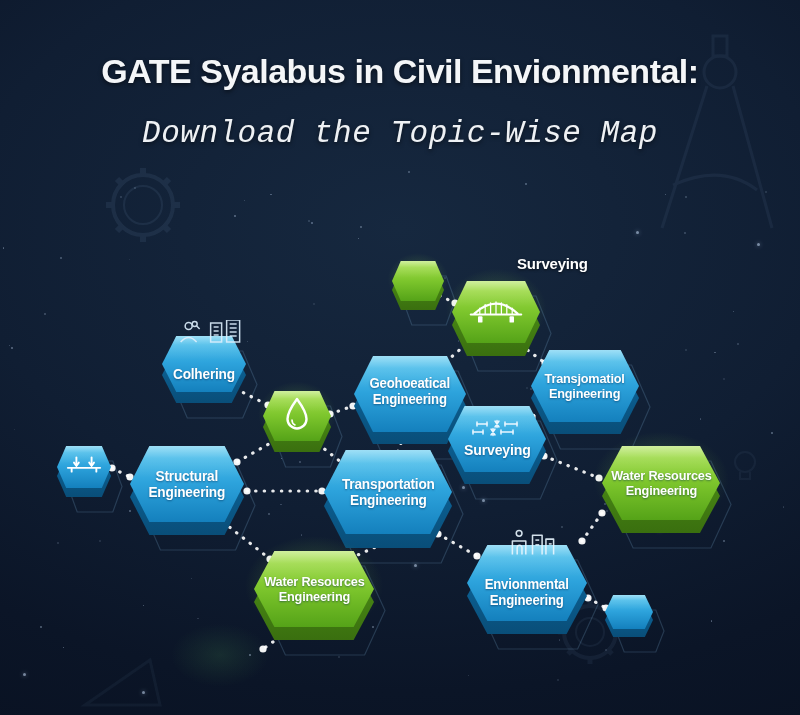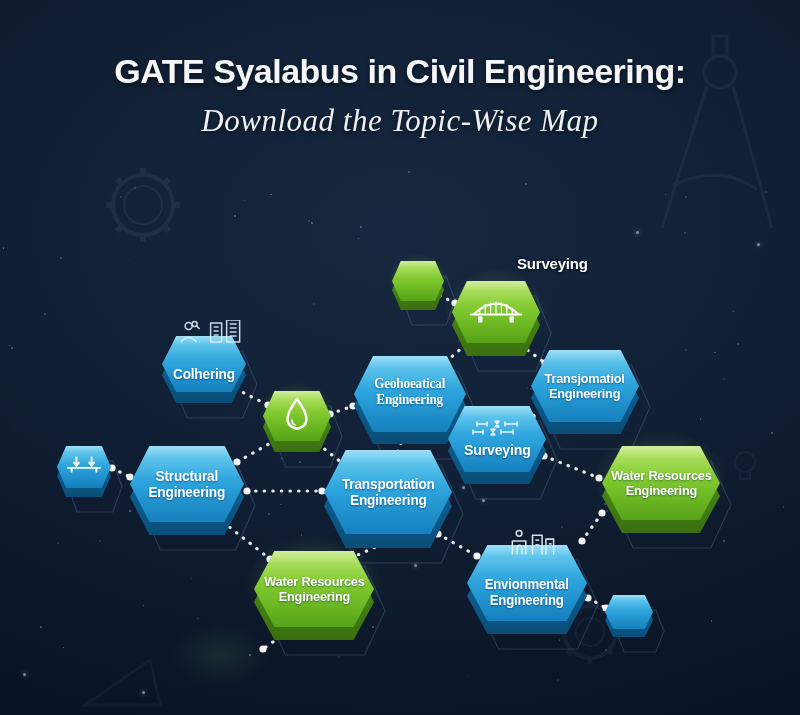--- a/index.html
+++ b/index.html
@@ -11,22 +11,22 @@
   }
   #stage{position:absolute;inset:0;}
   
   #header{position:absolute;top:52px;left:0;width:800px;text-align:center;z-index:5;}
   #title{
     color:#f4f6f8;font-weight:700;font-size:34px;letter-spacing:-0.5px;
     text-shadow:0 2px 4px rgba(0,0,0,.5);
     font-family:"Liberation Sans",sans-serif;
   }
   #subtitle{
-    margin-top:12px;color:#eef1f4;font-size:31px;font-style:italic;
-    font-family:Liberation Serif, serif;letter-spacing:.5px;
+    margin-top:25px;color:#eef1f4;font-size:31px;font-style:italic;
+    font-family:Liberation Mono, monospace;letter-spacing:.5px;
     text-shadow:0 2px 4px rgba(0,0,0,.5);
   }
   
   #map{position:absolute;inset:0;z-index:2;}
   #edge-layer{position:absolute;inset:0;width:800px;height:715px;z-index:1;}
   #node-layer{position:absolute;inset:0;z-index:3;}
   .hex{position:absolute;}
   .hex-shape{position:absolute;left:0;width:100%;
     clip-path:polygon(0% 50%,17% 0%,83% 0%,100% 50%,83% 100%,17% 100%);}
   .face-blue{
@@ -105,21 +105,21 @@
     <g stroke="#8fb3d9" fill="none" opacity="0.06" stroke-width="2">
       <circle cx="745" cy="462" r="10"></circle>
       <path d="M740 472 L740 479 L750 479 L750 472"></path>
     </g>
   </svg>
 
   <div class="corner-glow" style="left:150px;top:610px;width:140px;height:90px;
        background:radial-gradient(closest-side, rgba(90,180,90,.14), transparent 70%);"></div>
 
   <div id="header">
-    <div id="title">GATE Syalabus in Civil Engineering:</div>
+    <div id="title">GATE Syalabus in Civil Envionmental:</div>
     <div id="subtitle">Download the Topic-Wise Map</div>
   </div>
 
   <div id="map">
     <svg id="edge-layer">
         <polygon points="403.0,300.5 411.8,276.0 446.2,276.0 455.0,300.5 446.2,325.0 411.8,325.0" fill="none" stroke="rgba(140,195,235,0.20)" stroke-width="1.2"></polygon>
         <polygon points="463.0,333.5 478.0,296.0 536.0,296.0 551.0,333.5 536.0,371.0 478.0,371.0" fill="none" stroke="rgba(140,195,235,0.20)" stroke-width="1.2"></polygon>
         <polygon points="173.0,384.5 187.3,351.0 242.7,351.0 257.0,384.5 242.7,418.0 187.3,418.0" fill="none" stroke="rgba(140,195,235,0.20)" stroke-width="1.2"></polygon>
         <polygon points="365.0,415.0 384.0,371.0 458.0,371.0 477.0,415.0 458.0,459.0 384.0,459.0" fill="none" stroke="rgba(140,195,235,0.20)" stroke-width="1.2"></polygon>
         <polygon points="542.0,407.0 560.4,365.0 631.6,365.0 650.0,407.0 631.6,449.0 560.4,449.0" fill="none" stroke="rgba(140,195,235,0.20)" stroke-width="1.2"></polygon>
@@ -243,21 +243,21 @@
                 <line x1="53" y1="4" x2="60" y2="4"></line>
                 <line x1="53" y1="8" x2="60" y2="8"></line>
                 <line x1="53" y1="12" x2="60" y2="12"></line>
                 <line x1="53" y1="16" x2="60" y2="16"></line>
               </g>
             </svg></div>
         </div>
         <div class="hex" style="left: 354px; top: 356px; width: 112px; height: 88px;">
           <div class="hex-shape ext-blue" style="top: 12px; height: 76px;"></div>
           <div class="hex-shape face-blue" style="top: 0px; height: 76px;"></div>
-          <div class="hex-content" style="height: 72px; font-family: Liberation Serif, serif;">
+          <div class="hex-content" style="height: 72px;">
             <div class="hex-label" style="font-size: 14px;">
               <div>Geohoeatical</div>
               <div>Engineering</div>
             </div>
           </div>
         </div>
         <div class="hex" style="left: 531px; top: 350px; width: 108px; height: 84px;">
           <div class="hex-shape ext-blue" style="top: 12px; height: 72px;"></div>
           <div class="hex-shape face-blue" style="top: 0px; height: 72px;"></div>
           <div class="hex-content" style="height: 72px;">

